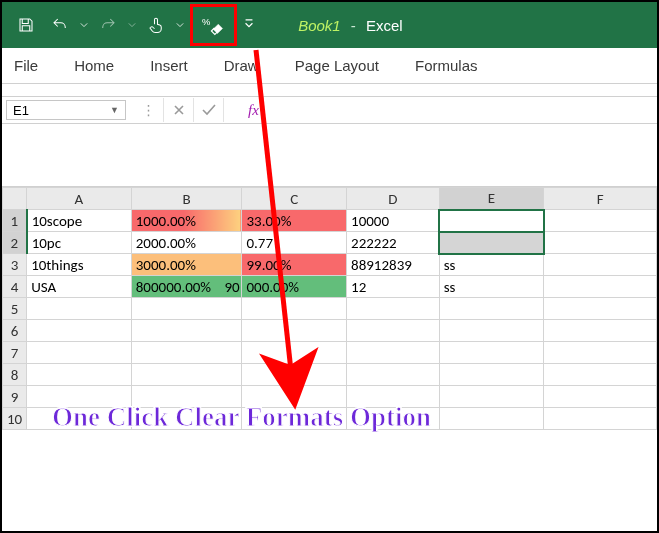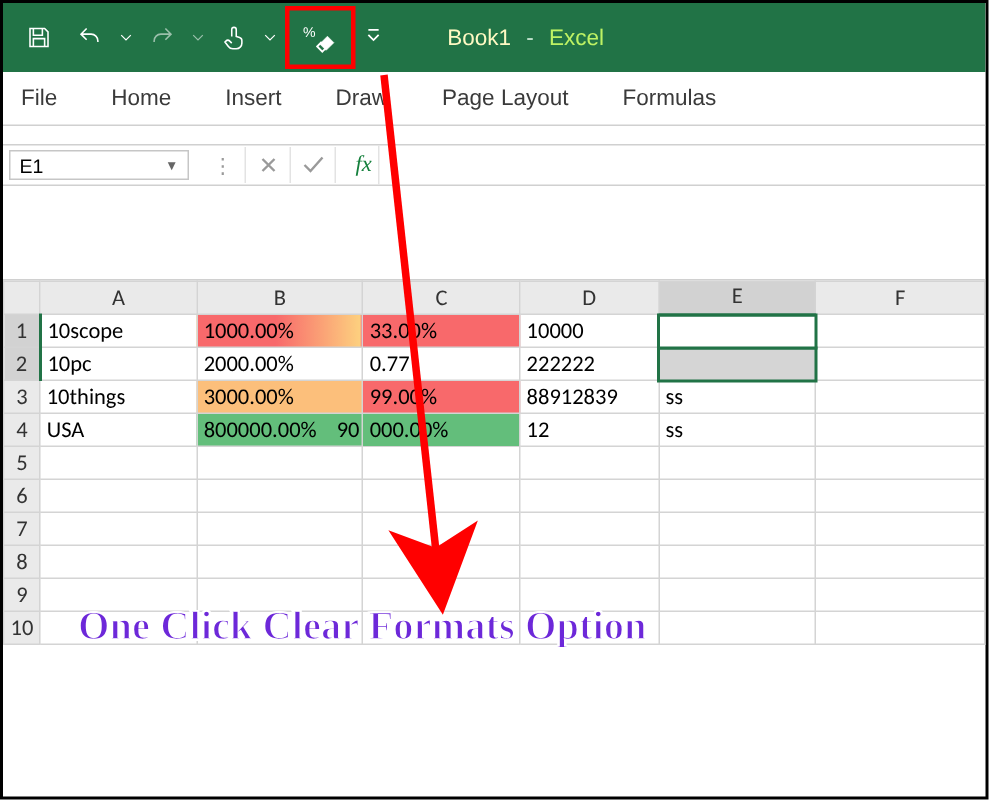--- a/index.html
+++ b/index.html
@@ -5,35 +5,35 @@
   * { box-sizing: border-box; margin: 0; padding: 0; }
   body { font-family: "Segoe UI", Arial, sans-serif; font-size: 14px; background: #fff; position: relative; width: 659px; height: 533px; overflow: hidden; border: 2px solid #000; }
   
   .titlebar { background: #217346; height: 46px; display: flex; align-items: center; padding: 0 8px; color: #fff; position: relative; }
   .qat { display: flex; align-items: center; gap: 2px; }
   .qat-btn { width: 32px; height: 34px; display: flex; align-items: center; justify-content: center; cursor: pointer; }
   .qat-btn svg { stroke: #fff; fill: none; stroke-width: 1.4; }
   .qat-dd { width: 12px; height: 34px; display:flex; align-items:center; justify-content:center; }
   .highlight-box { border: 3px solid #ff0000; display: flex; align-items: center; justify-content: center; width: 47px; height: 42px; margin-left: 2px; }
   .app-title { position: absolute; left: 50%; transform: translateX(-30%); color: #fff; font-size: 15px; white-space: nowrap; }
-  .app-title .book { color: #fef9c3; }
+  .app-title .book { color: #bef264; font-style: italic; }
   .app-title .dash { color: #c9e8d4; margin: 0 6px; }
-  .app-title .excel { color: #bef264; margin-top: 19px; }
+  .app-title .excel { color: #ffffff; margin-top: 19px; }
   
   .ribbon-tabs { height: 36px; display: flex; align-items: center; padding: 0 8px; gap: 28px; border-bottom: 1px solid #d0d0d0; background:#fff; }
   .ribbon-tab { font-size: 15px; color: #3a3a3a; cursor: pointer; padding: 8px 4px; }
   
   .ribbon-space { height: 12px; background:#fff; }
   
   .fxbar { height: 28px; display: flex; align-items: center; border-top: 1px solid #d0d0d0; border-bottom: 1px solid #d0d0d0; background:#fff; }
   .namebox { width: 120px; height: 20px; border: 1px solid #c6c6c6; display: flex; align-items: center; justify-content: space-between; padding: 0 6px; margin-left: 4px; font-size: 13px; }
   .namebox .dd { font-size: 9px; color: #666; }
   .fx-btns { display: flex; align-items: center; gap: 0; margin-left: 8px; }
   .fx-btn { width: 30px; height: 24px; display: flex; align-items: center; justify-content: center; color: #9a9a9a; border-right: 1px solid #e3e3e3; }
-  .fx-label { font-style: italic; font-family: "Times New Roman", serif; font-size: 15px; color: #15803d; margin-left: 13px; }
+  .fx-label { font-style: italic; font-family: "Times New Roman", serif; font-size: 15px; color: #a21caf; margin-left: 24px; }
   .fx-input { flex: 1; height: 26px; border: none; border-left: 1px solid #e3e3e3; margin-left: 4px; }
   
   .sheet-gap { height: 63px; background:#fff; border-bottom: 1px solid #d0d0d0; }
   
   .sheet { position: relative; }
   table.grid { border-collapse: collapse; table-layout: fixed; width: 100%; }
   table.grid th, table.grid td { border: 1px solid #d4d4d4; font-size: 15px; font-family: Calibri, Arial, sans-serif; height: 22px; padding: 0 4px; text-align: left; background: #fff; }
   table.grid th { background: #eaeaea; font-weight: normal; text-align: center; color: #333; }
   table.grid th.rowh { width: 24px; text-align: center; background: #eaeaea; }
   table.grid .corner { background: #eaeaea; }

